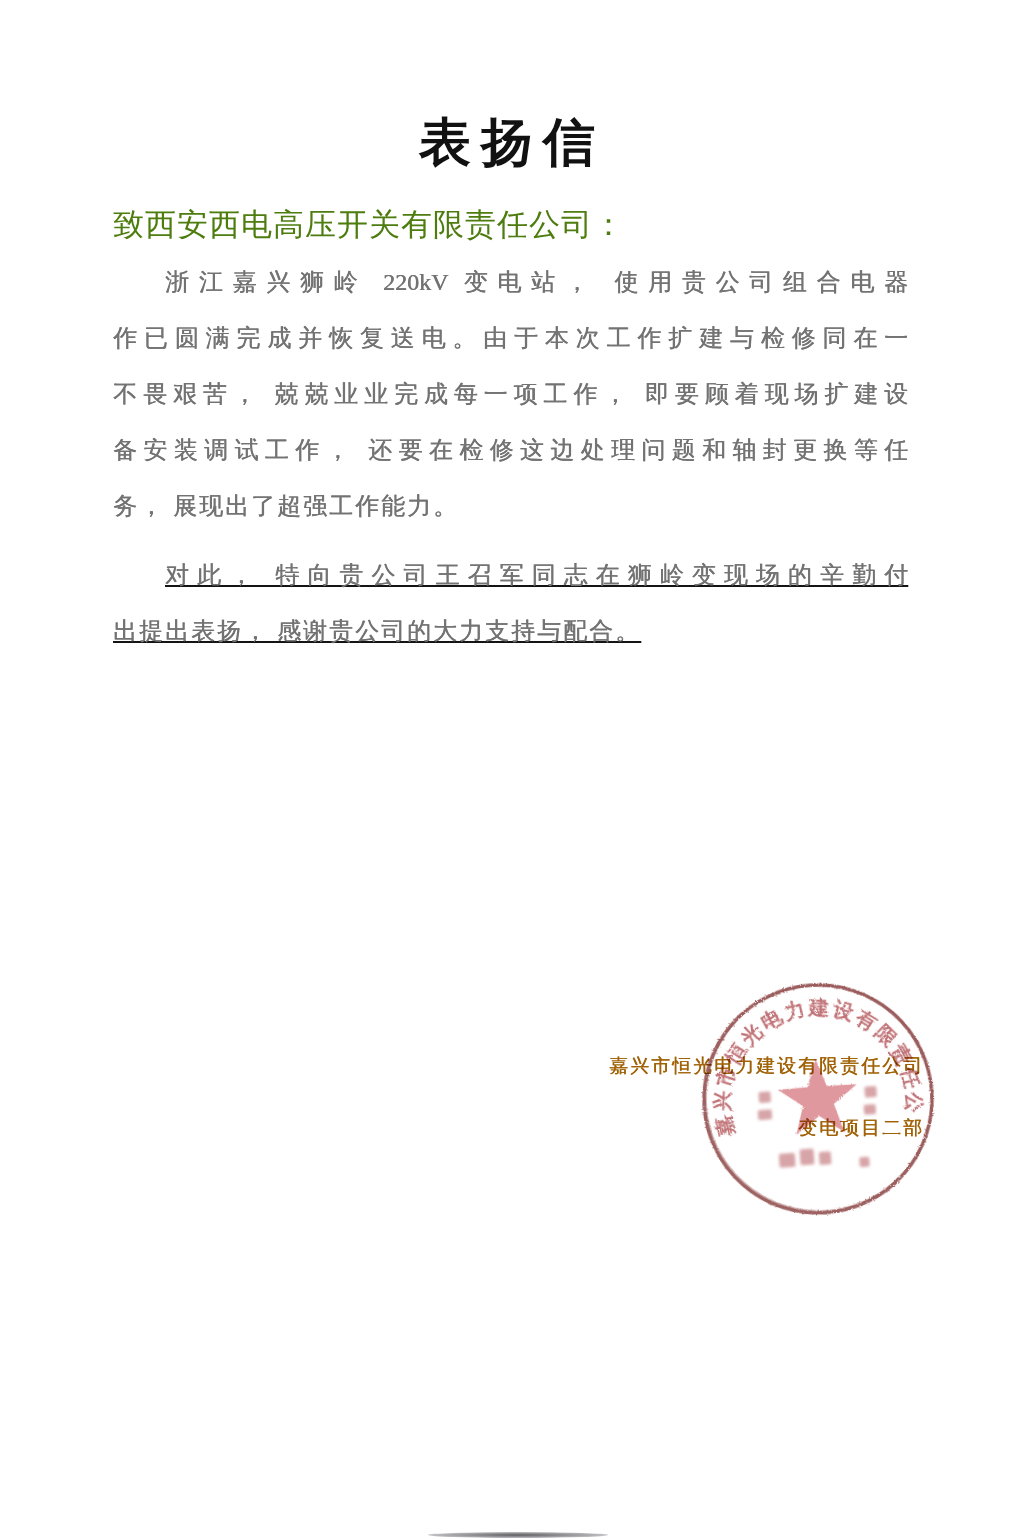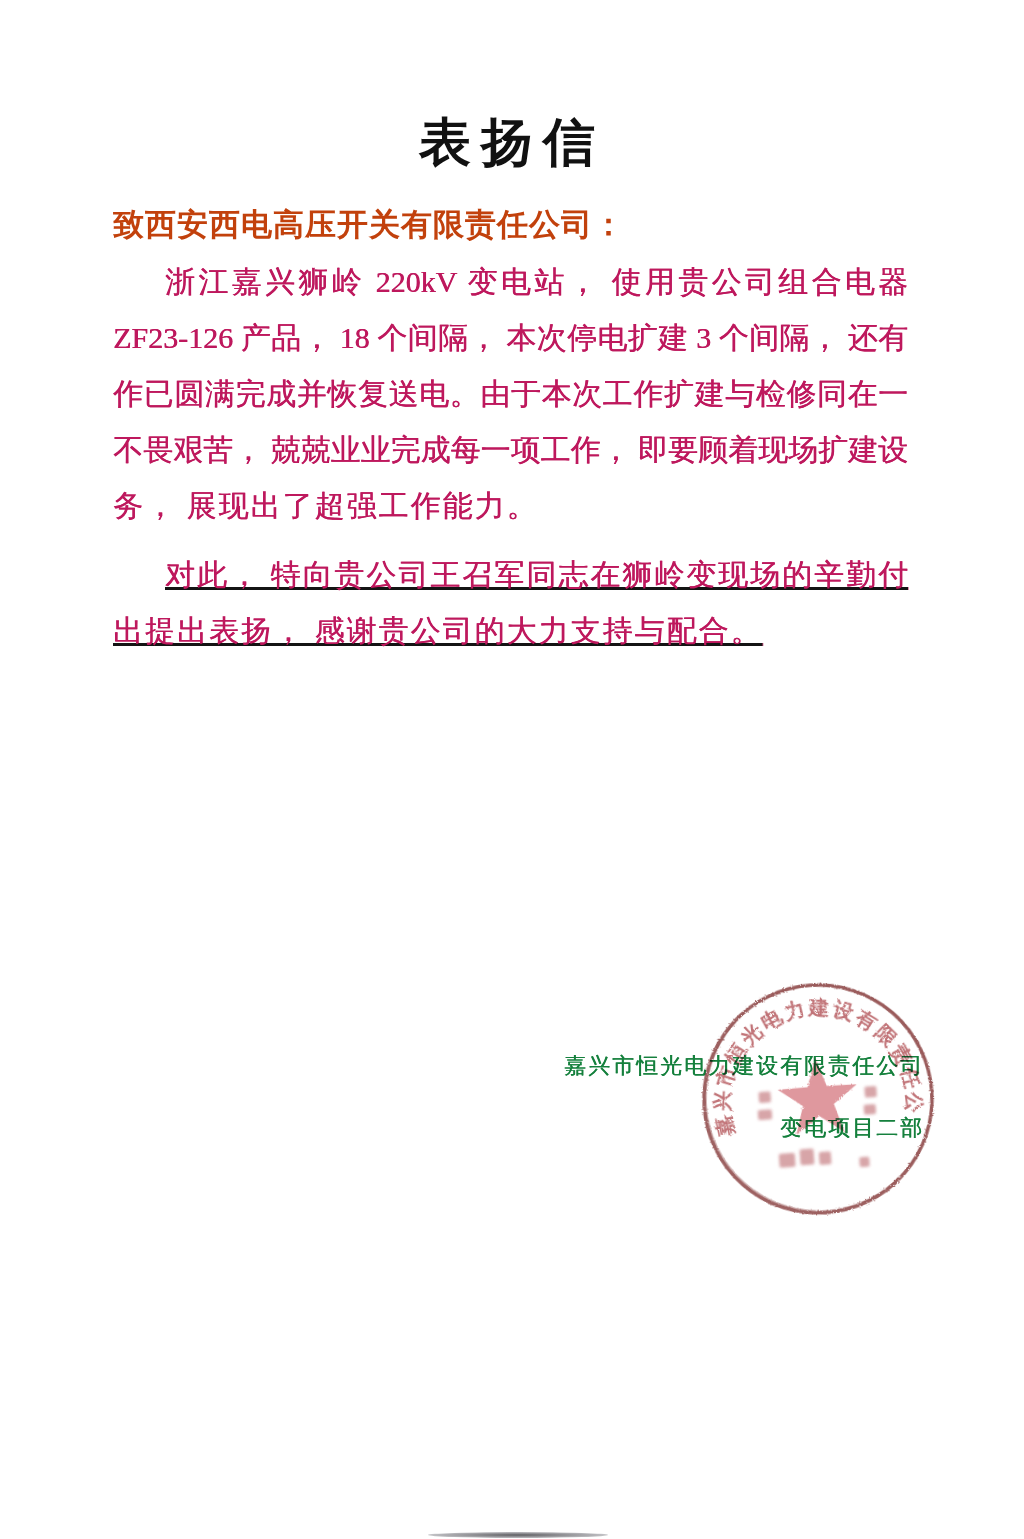--- a/index.html
+++ b/index.html
@@ -25,55 +25,55 @@
     color: #111;
   }
   .letter-body {
     position: absolute;
     left: 113px;
     top: 196px;
     width: 795px;
   }
   .salutation {
     font-size: 31px;
-    font-weight: bold;
+    font-weight: normal;
     height: 58px;
     line-height: 58px;
     letter-spacing: 1px;
-    color: #c2410c;
+    color: #4d7c0f;
   }
   .para { margin: 0; }
   .para2 { margin-top: 13px; text-decoration: underline; }
   .bline {
-    font-size: 30px;
+    font-size: 24px;
     height: 56px;
     line-height: 56px;
     text-align: justify;
     text-align-last: justify;
-    color: #be185d;
+    color: #737373;
     text-shadow: 0.5px 0 0 currentColor;
     white-space: normal;
   }
   .bline.lastline {
     text-align-last: left;
     letter-spacing: 2px;
   }
   .bline.indent { padding-left: 52px; }
   .signature {
     position: absolute;
     top: 1035px;
     right: 100px;
     text-align: right;
   }
   .sig-line {
-    font-size: 22px;
+    font-size: 19px;
     height: 62px;
     line-height: 62px;
     letter-spacing: 2px;
-    color: #15803d;
+    color: #a16207;
     text-shadow: 0.4px 0 0 currentColor;
   }
   .stamp {
     position: absolute;
     left: 697px;
     top: 978px;
     width: 242px;
     height: 242px;
     mix-blend-mode: multiply;
     opacity: 0.92;
@@ -94,23 +94,23 @@
 
 <div class="page">
 
   <div class="title">表扬信</div>
 
   <div class="letter-body">
     <div class="salutation">致西安西电高压开关有限责任公司：</div>
 
     <div class="para">
       <div class="bline indent">浙江嘉兴狮岭 220kV 变电站， 使用贵公司组合电器</div>
-      <div class="bline">ZF23-126 产品， 18 个间隔， 本次停电扩建 3 个间隔， 还有</div>
       <div class="bline">作已圆满完成并恢复送电。由于本次工作扩建与检修同在一</div>
       <div class="bline">不畏艰苦， 兢兢业业完成每一项工作， 即要顾着现场扩建设</div>
+      <div class="bline">备安装调试工作， 还要在检修这边处理问题和轴封更换等任</div>
       <div class="bline lastline">务， 展现出了超强工作能力。</div>
     </div>
 
     <div class="para para2">
       <div class="bline indent">对此， 特向贵公司王召军同志在狮岭变现场的辛勤付</div>
       <div class="bline lastline">出提出表扬， 感谢贵公司的大力支持与配合。</div>
     </div>
   </div>
 
   <div class="signature">

